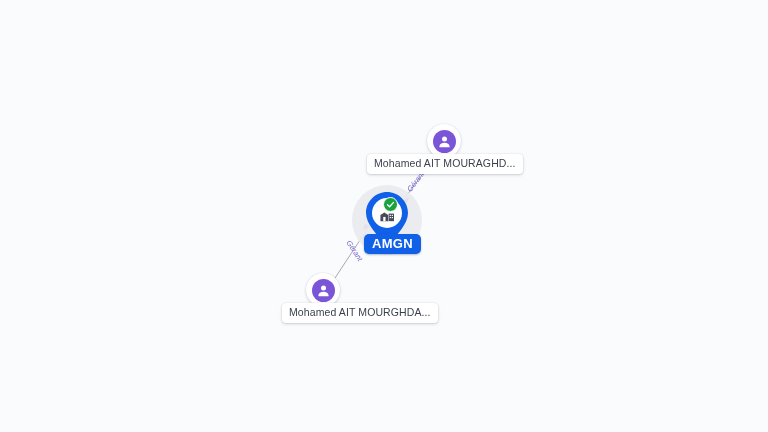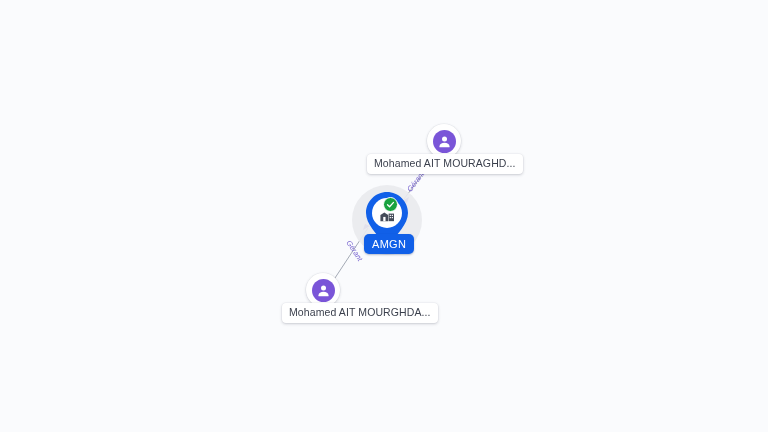--- a/index.html
+++ b/index.html
@@ -120,22 +120,22 @@
   }
   .verified-badge svg { display: block; }
 
   
   #company-badge {
     position: absolute;
     left: 364px;
     top: 234px;
     background: #1160e8;
     color: #ffffff;
-    font-size: 11px;
-    font-weight: normal;
+    font-size: 13px;
+    font-weight: bold;
     line-height: 14px;
     letter-spacing: 0.3px;
     padding: 3px 8px 3px 8px;
     border-radius: 5px;
     box-shadow: 0 1px 2px rgba(20,40,90,0.30);
     white-space: nowrap;
   }
 </style>
 </head>
 <body>

